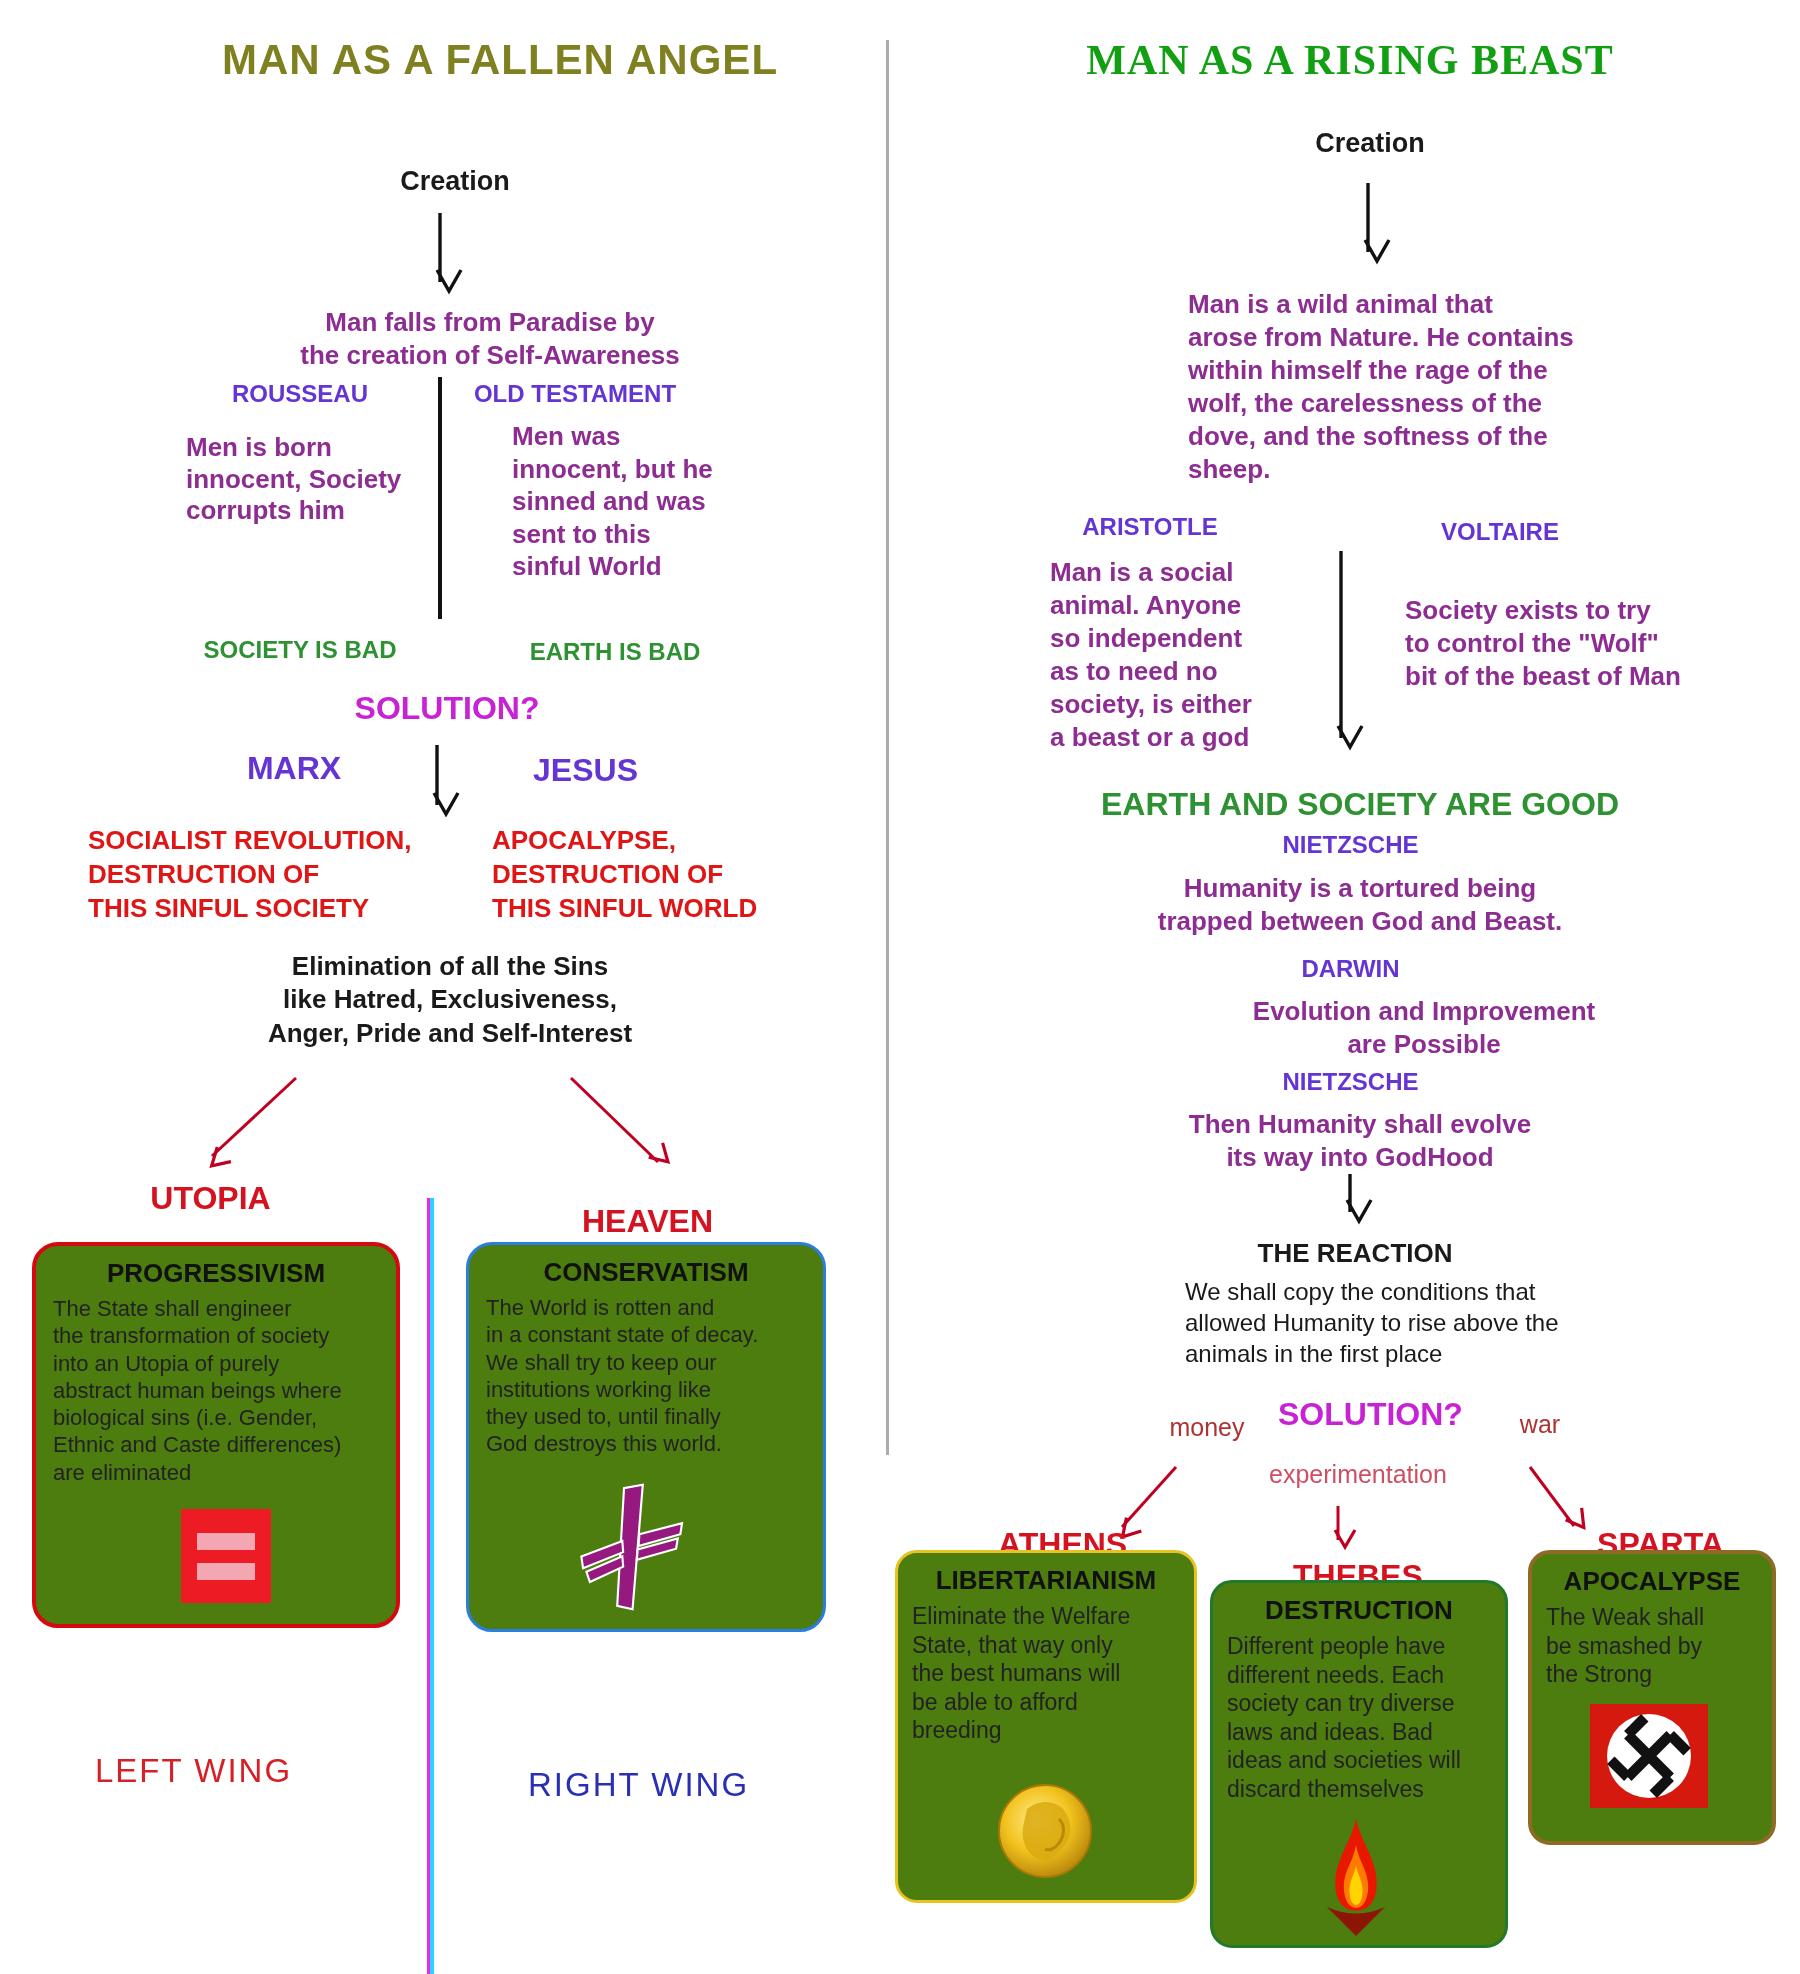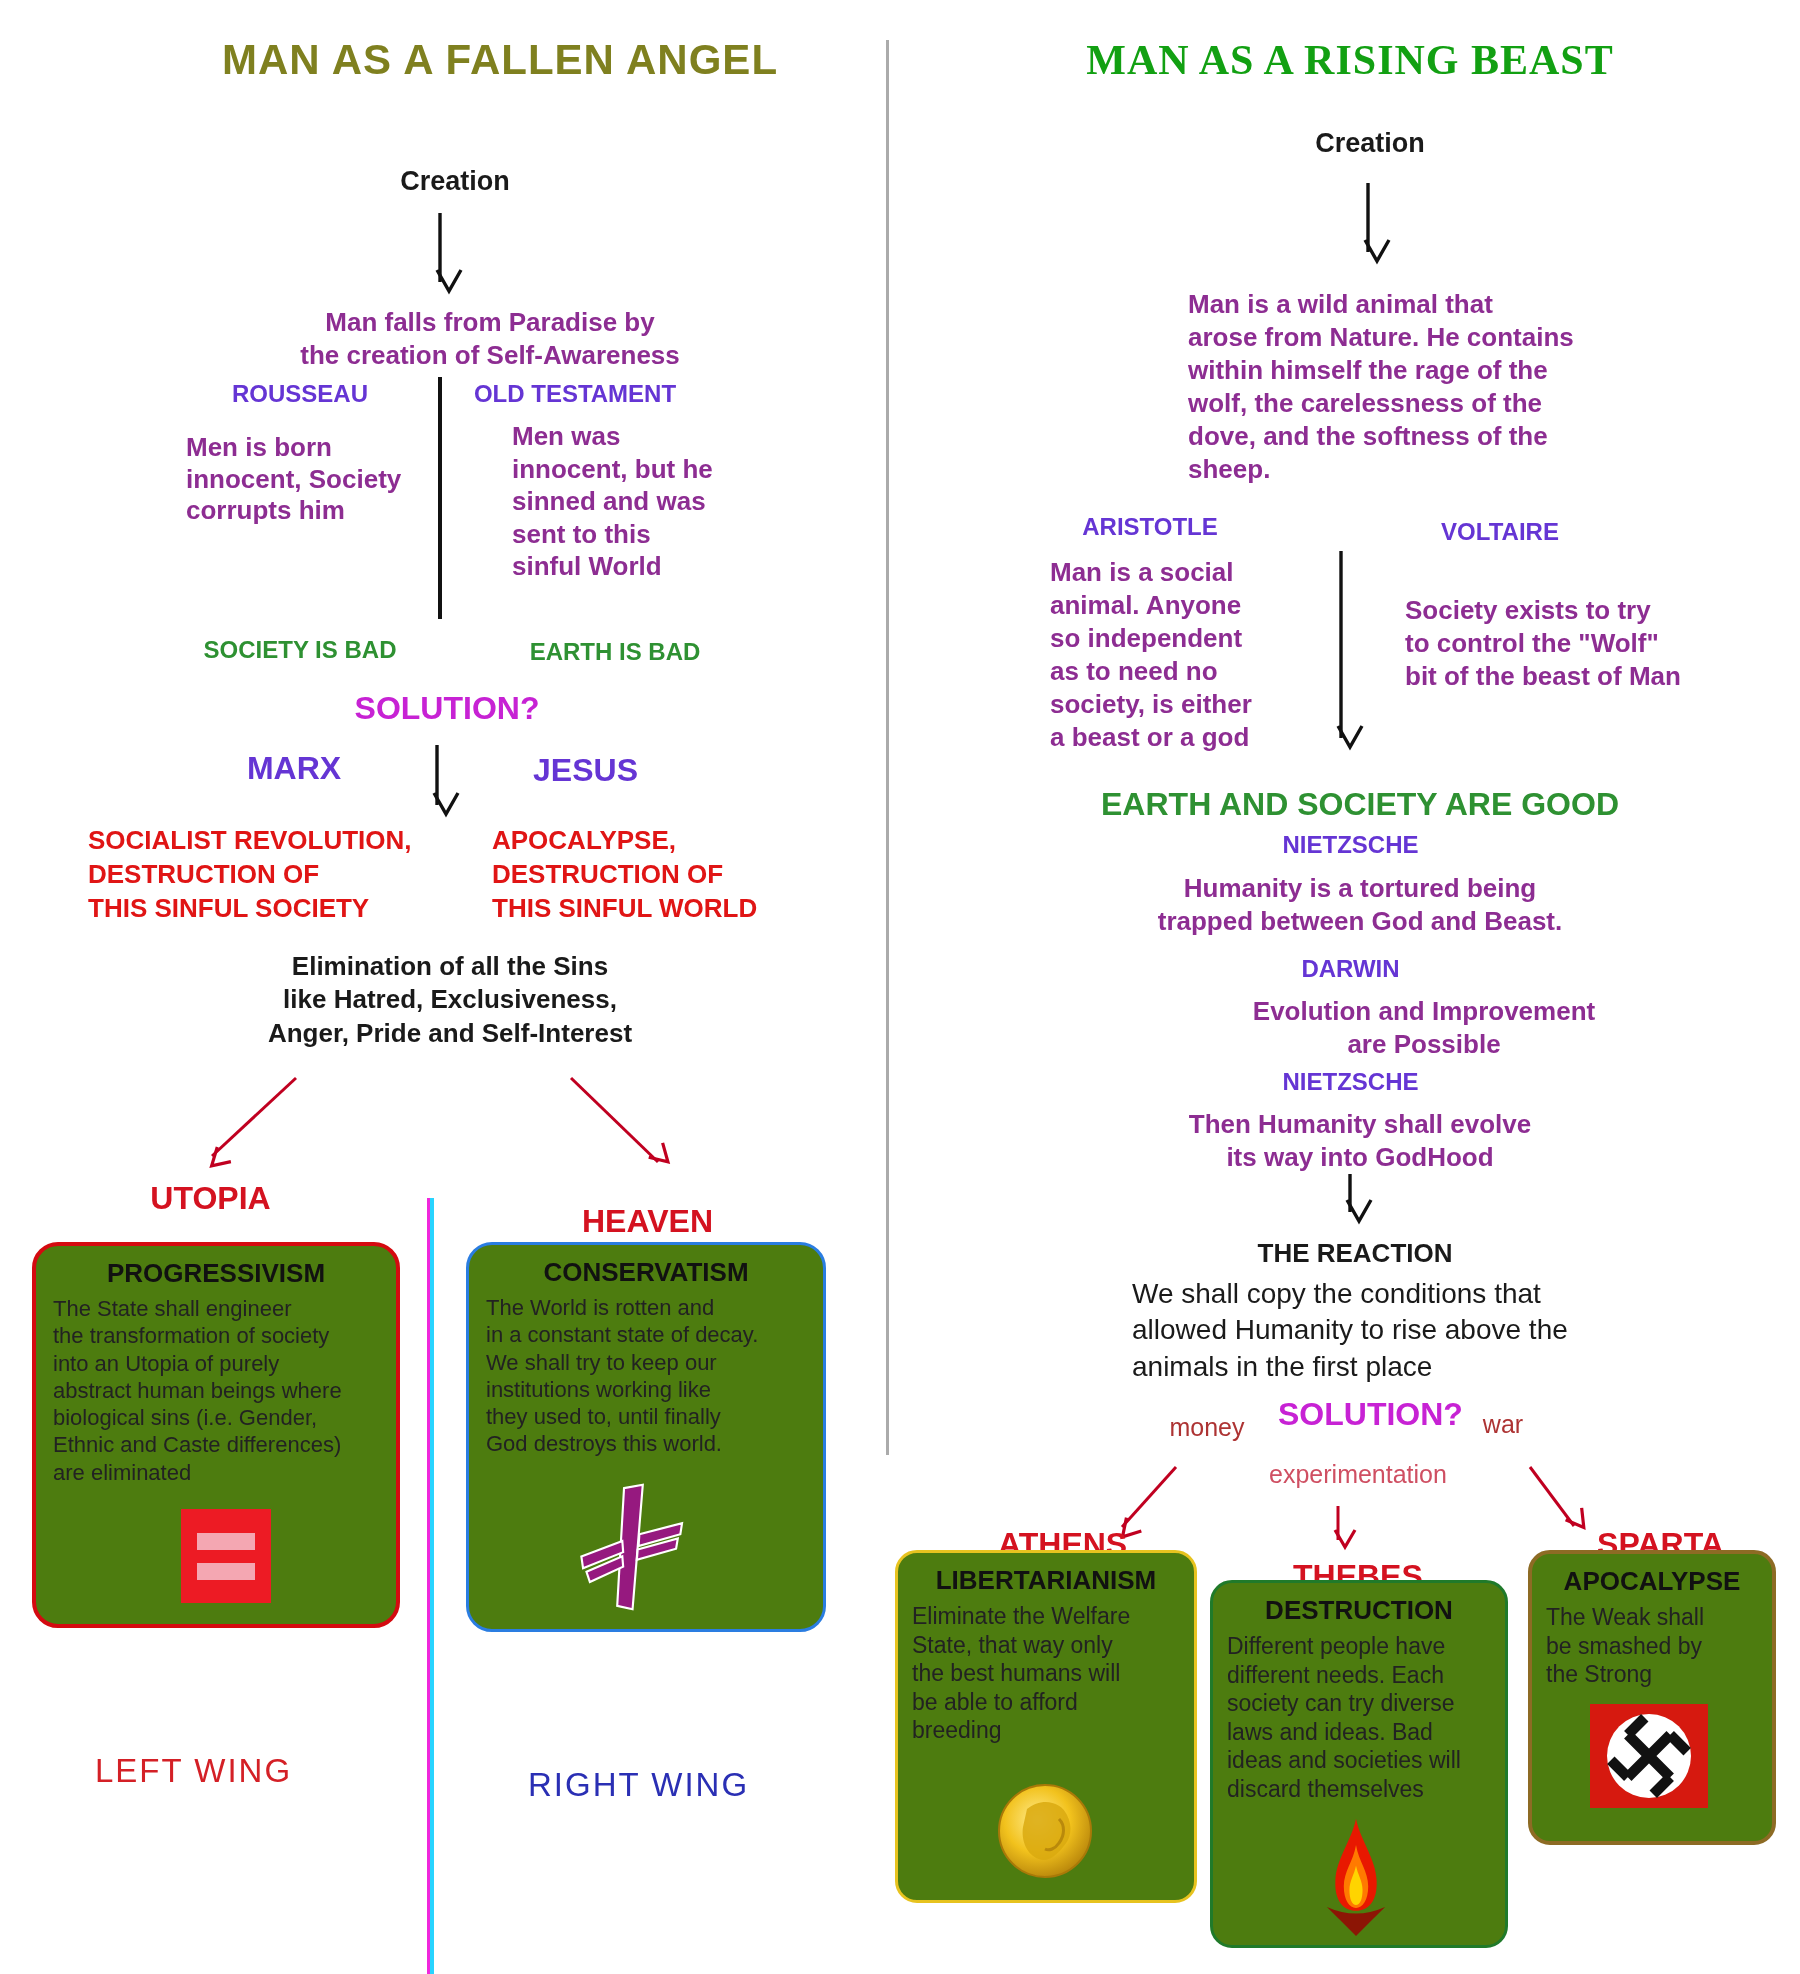--- a/index.html
+++ b/index.html
@@ -183,27 +183,27 @@
 
   <div class="txt violet lbl ctr" style="left:1278px;top:955px;width:145px;">DARWIN</div>
   <div class="txt purple ctr body26" style="left:1224px;top:995px;width:400px;">Evolution and Improvement
 are Possible</div>
 
   <div class="txt violet lbl ctr" style="left:1268px;top:1068px;width:165px;">NIETZSCHE</div>
   <div class="txt purple ctr body26" style="left:1165px;top:1108px;width:390px;">Then Humanity shall evolve
 its way into GodHood</div>
 
   <div class="txt black ctr b" style="left:1235px;top:1238px;width:240px;font-size:26px;">THE REACTION</div>
-  <div class="txt black" style="left:1132px;top:1276px;font-size:28px;line-height:1.3;">We shall copy the conditions that
+  <div class="txt black" style="left:1185px;top:1276px;font-size:24px;line-height:1.3;">We shall copy the conditions that
 allowed Humanity to rise above the
 animals in the first place</div>
 
   <div class="txt magenta stmt ctr" style="left:1278px;top:1396px;width:160px;">SOLUTION?</div>
   <div class="txt brickred ctr" style="left:1152px;top:1413px;width:110px;font-size:25px;">money</div>
-  <div class="txt brickred ctr" style="left:1463px;top:1410px;width:80px;font-size:25px;">war</div>
+  <div class="txt brickred ctr" style="left:1500px;top:1410px;width:80px;font-size:25px;">war</div>
   <div class="txt rose ctr" style="left:1248px;top:1460px;width:220px;font-size:25px;">experimentation</div>
 
   <div class="txt redlab stmt ctr" style="left:998px;top:1526px;width:125px;">ATHENS</div>
   <div class="txt redlab stmt ctr" style="left:1593px;top:1526px;width:135px;">SPARTA</div>
   <div class="txt redlab stmt ctr" style="left:1293px;top:1558px;width:125px;">THEBES</div>
 
   <div id="lib-box" class="box">
     <div class="bx-title">LIBERTARIANISM</div>
     <div class="bx-body">Eliminate the Welfare
 State, that way only

